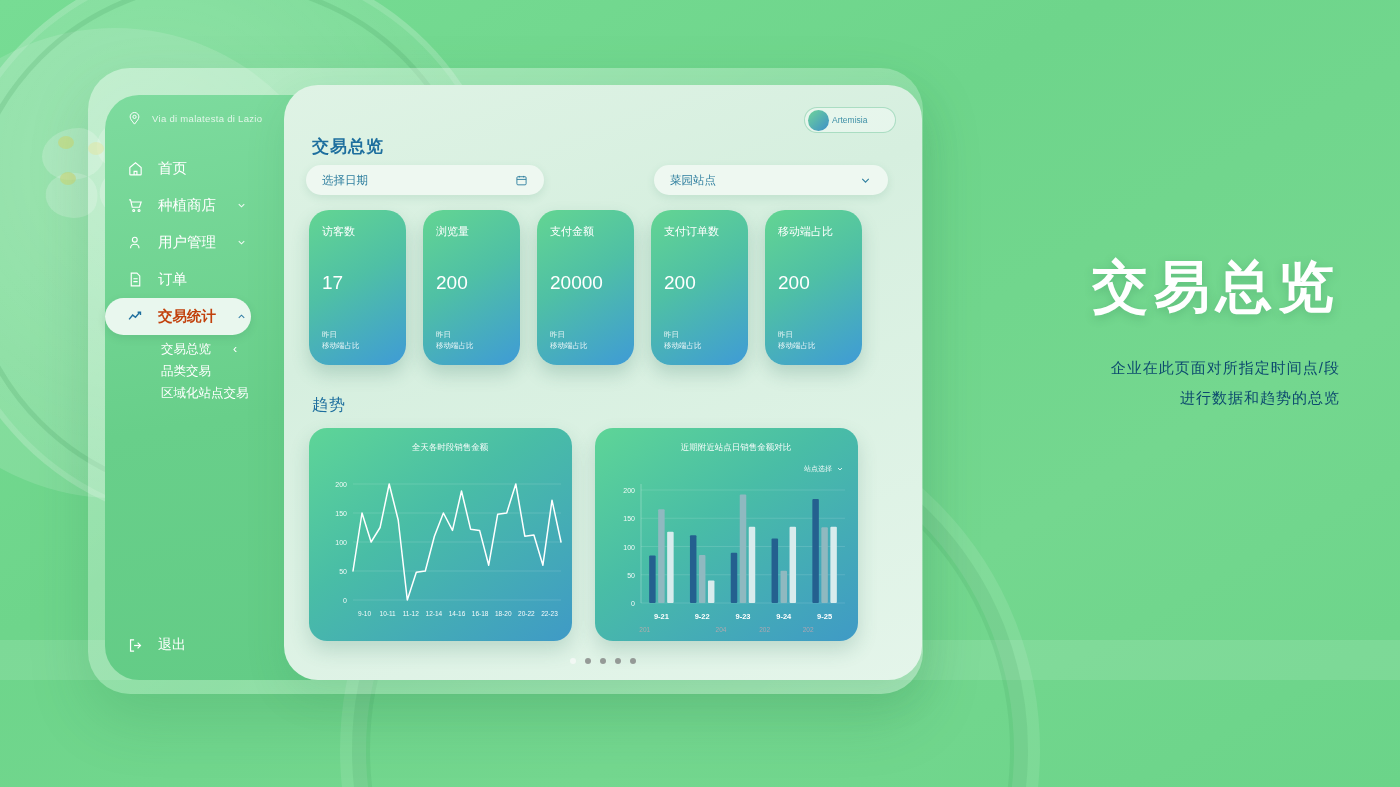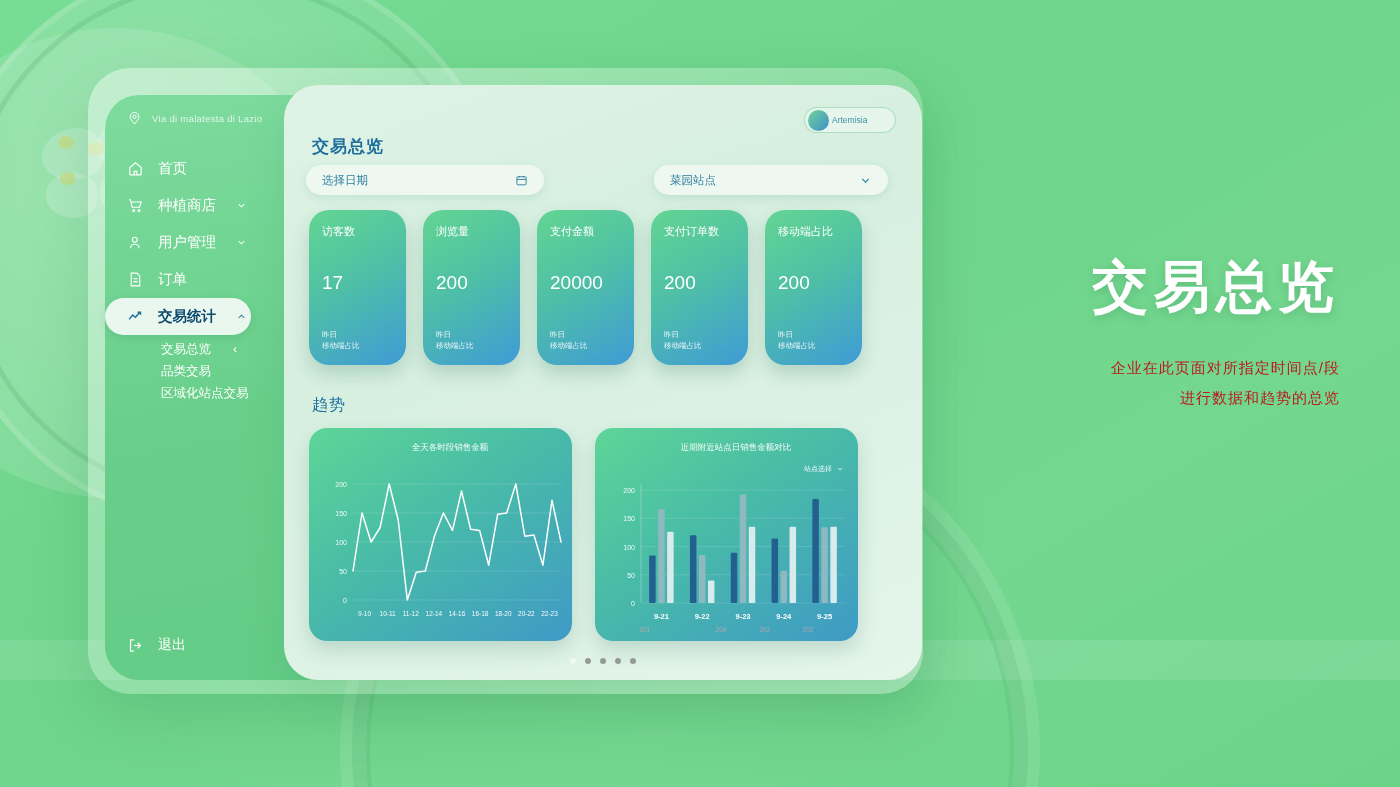--- a/index.html
+++ b/index.html
@@ -70,21 +70,21 @@
     display:flex; align-items:center; gap:14px;
     height:37px; padding-left:22px; font-size:14.5px; color:#ffffff;
     position:relative;
   }
   .nav-item .chev { margin-left:6px; opacity:.9; }
   .nav-item.active {
     background:#e9f7ee; color:#1f6f9e;
     border-radius:19px; margin-left:0; width:146px;
     box-shadow: 0 3px 9px rgba(30,90,60,0.13);
   }
-  .nav-item.active .label { color:#0c4a6e; font-weight:bold; }
+  .nav-item.active .label { color:#c2410c; font-weight:bold; }
   .subnav { padding-left:56px; margin-top:3px; }
   .sub-item {
     font-size:12.5px; color:#ffffff; height:22px;
     display:flex; align-items:center; gap:22px;
   }
   .logout {
     position:absolute; left:22px; bottom:26px;
     display:flex; align-items:center; gap:14px; font-size:14px; color:#fff;
   }
 
@@ -155,21 +155,21 @@
   .dots { position:absolute; left:0; right:0; bottom:16px;
     display:flex; justify-content:center; gap:9px; }
   .dot { width:6px; height:6px; border-radius:50%; background:#7c7c7c; opacity:.75; }
   .dot.active { background:#f2f8f4; opacity:1; }
 
   
   .promo { position:absolute; left:1000px; top:255px; width:340px; text-align:right; }
   .promo-title { font-size:56px; font-weight:bold; color:#ffffff;
     letter-spacing:6px; line-height:1.15;
     text-shadow: 0 3px 10px rgba(50,130,80,0.30); }
-  .promo-sub { margin-top:34px; font-size:15px; color:#b91c1c; line-height:30px;
+  .promo-sub { margin-top:34px; font-size:15px; color:#0c4a6e; line-height:30px;
     letter-spacing:1px; }
   .promo-sub div { white-space:nowrap; }
   svg { display:block; }
 </style>
 </head>
 <body>
 
 <div class="bg-wrap">
   <div class="bg-grad"></div>
   <div class="circle-soft"></div>

